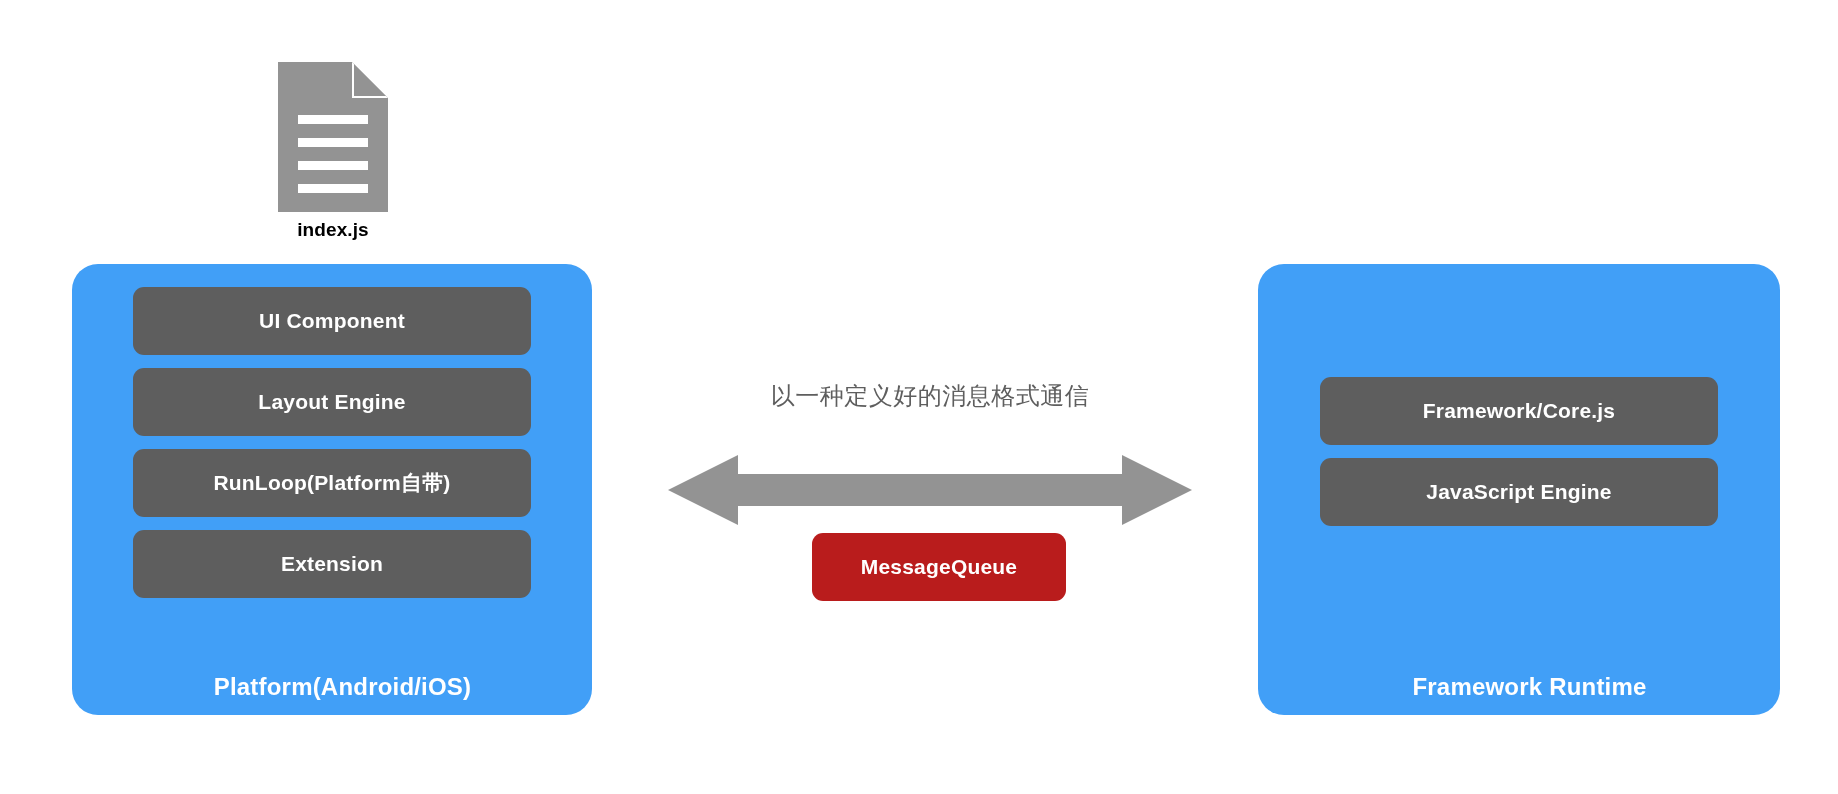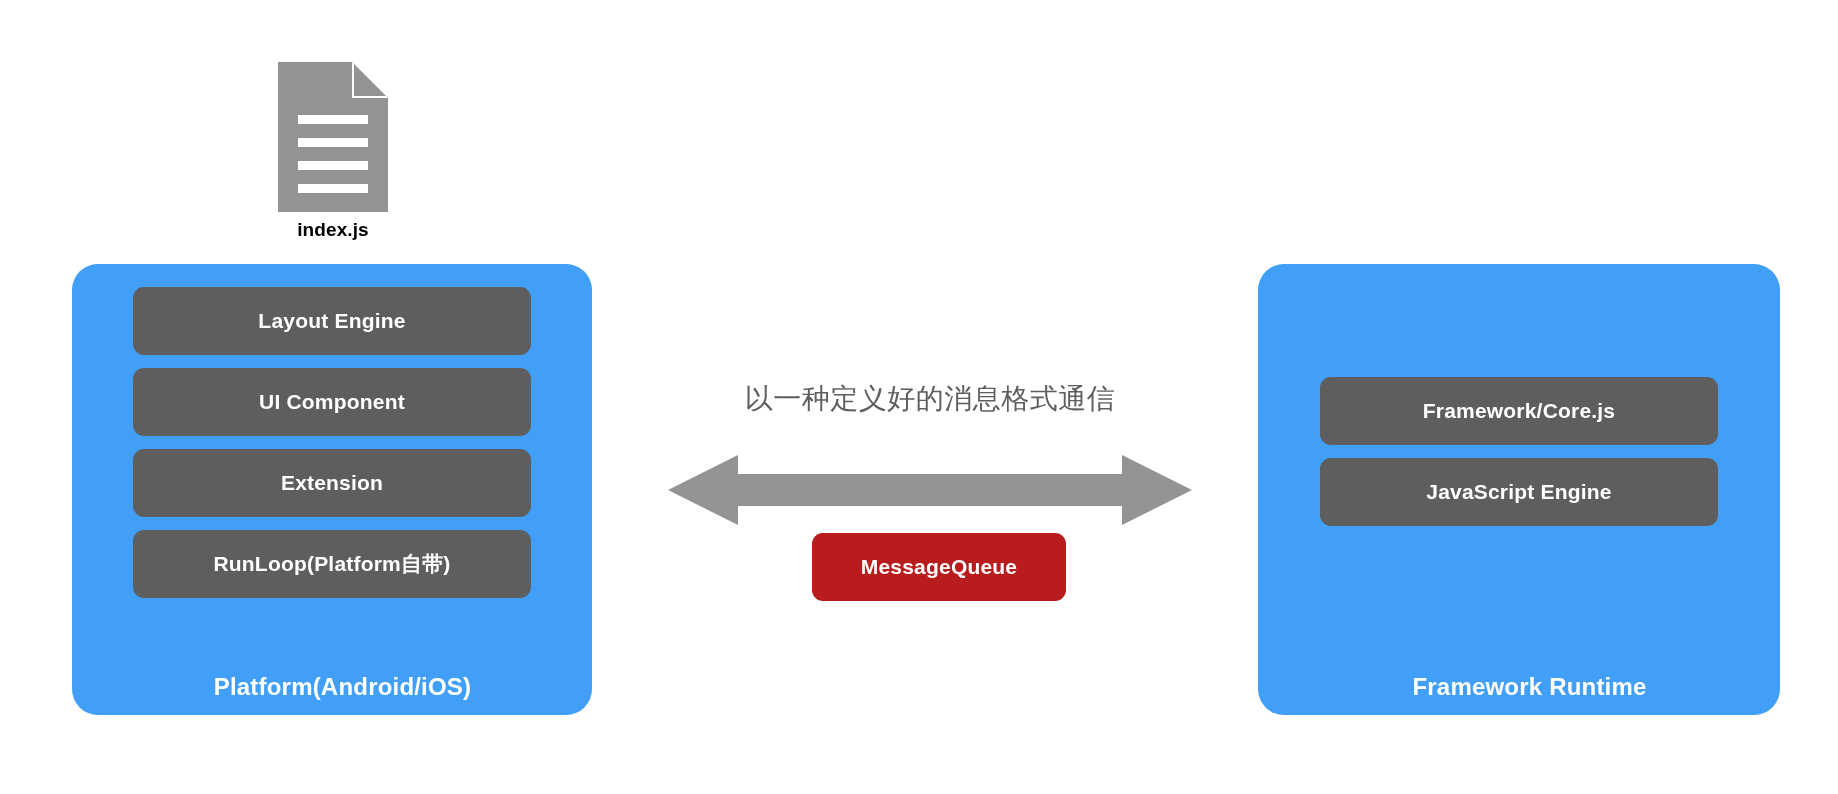--- a/index.html
+++ b/index.html
@@ -110,21 +110,21 @@
   }
 
   
   .center-caption {
     position: absolute;
     left: 660px;
     top: 380px;
     width: 540px;
     text-align: center;
     color: #5e5e5e;
-    font-size: 28px;
+    font-size: 24px;
     font-weight: normal;
     letter-spacing: 0.5px;
   }
 
   .arrow-wrap {
     position: absolute;
     left: 660px;
     top: 452px;
     width: 540px;
     height: 76px;
@@ -166,24 +166,24 @@
       <rect x="20" y="53" width="70" height="9" fill="#ffffff"></rect>
       <rect x="20" y="76" width="70" height="9" fill="#ffffff"></rect>
       <rect x="20" y="99" width="70" height="9" fill="#ffffff"></rect>
       <rect x="20" y="122" width="70" height="9" fill="#ffffff"></rect>
     </svg>
   </div>
   <div class="file-label">index.js</div>
 
   <div class="panel panel-left">
     <div class="box-stack box-stack-left">
+      <div class="dark-box">UI Component</div>
       <div class="dark-box">Layout Engine</div>
-      <div class="dark-box">UI Component</div>
+      <div class="dark-box">RunLoop(Platform自带)</div>
       <div class="dark-box">Extension</div>
-      <div class="dark-box">RunLoop(Platform自带)</div>
     </div>
     <div class="panel-footer">Platform(Android/iOS)</div>
   </div>
 
   <div class="center-caption">以一种定义好的消息格式通信</div>
 
   <div class="arrow-wrap">
     <svg class="arrow-svg" viewBox="0 0 540 76">
       <path d="M8 38 L78 3 V22 H462 V3 L532 38 L462 73 V54 H78 V73 Z" fill="#939393"></path>
     </svg>

